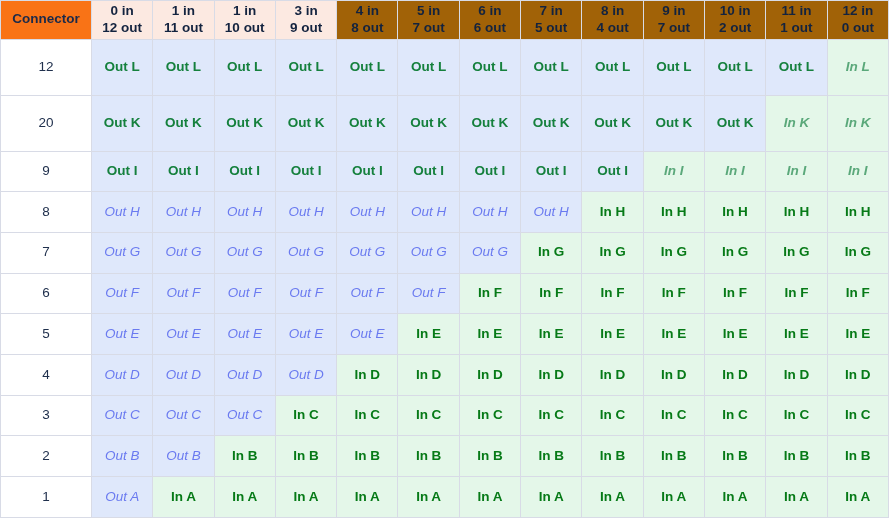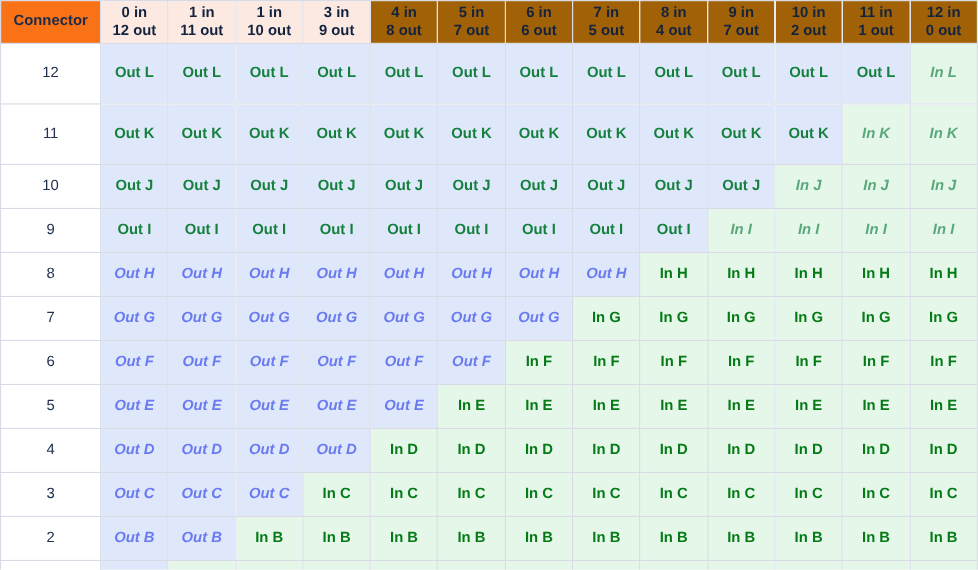--- a/index.html
+++ b/index.html
@@ -46,21 +46,21 @@
     text-align:right;
     padding-right:16px;
     font-size:14px;
     font-weight:normal;
   }
   
   td.cell{font-weight:bold;}
   td.out{background:#dfe8fb;}
   td.in {background:#e4f7e9;}
   td.out.strong{color:#15803d;font-weight:bold;font-style:normal;}
-  td.out.faint {color:#6a7af0;font-weight:bold;font-style:italic;}
+  td.out.faint {color:#6a7af0;font-weight:normal;font-style:italic;}
   td.in.strong {color:#067a17;font-weight:bold;font-style:normal;}
   td.in.faint  {color:#5aa87a;font-weight:bold;font-style:italic;}
   tr.tall td,tr.tall th{height:50px;margin-top:20px;}
   tr.short td{height:35px;}
 </style>
 </head>
 <body>
 
 <table id="grid">
   <thead>
@@ -133,50 +133,34 @@
         <td class="cell out strong">Out L</td>
         <td class="cell out strong">Out L</td>
         <td class="cell out strong">Out L</td>
         <td class="cell out strong">Out L</td>
         <td class="cell out strong">Out L</td>
         <td class="cell out strong">Out L</td>
         <td class="cell out strong">Out L</td>
         <td class="cell in faint">In L</td>
       </tr>
       <tr class="tall">
-        <td class="rowlabel">11</td>
+        <td class="rowlabel">20</td>
         <td class="cell out strong">Out K</td>
         <td class="cell out strong">Out K</td>
         <td class="cell out strong">Out K</td>
         <td class="cell out strong">Out K</td>
         <td class="cell out strong">Out K</td>
         <td class="cell out strong">Out K</td>
         <td class="cell out strong">Out K</td>
         <td class="cell out strong">Out K</td>
         <td class="cell out strong">Out K</td>
         <td class="cell out strong">Out K</td>
         <td class="cell out strong">Out K</td>
         <td class="cell in faint">In K</td>
         <td class="cell in faint">In K</td>
-      </tr>
-      <tr class="short">
-        <td class="rowlabel">10</td>
-        <td class="cell out strong">Out J</td>
-        <td class="cell out strong">Out J</td>
-        <td class="cell out strong">Out J</td>
-        <td class="cell out strong">Out J</td>
-        <td class="cell out strong">Out J</td>
-        <td class="cell out strong">Out J</td>
-        <td class="cell out strong">Out J</td>
-        <td class="cell out strong">Out J</td>
-        <td class="cell out strong">Out J</td>
-        <td class="cell out strong">Out J</td>
-        <td class="cell in faint">In J</td>
-        <td class="cell in faint">In J</td>
-        <td class="cell in faint">In J</td>
       </tr>
       <tr class="short">
         <td class="rowlabel">9</td>
         <td class="cell out strong">Out I</td>
         <td class="cell out strong">Out I</td>
         <td class="cell out strong">Out I</td>
         <td class="cell out strong">Out I</td>
         <td class="cell out strong">Out I</td>
         <td class="cell out strong">Out I</td>
         <td class="cell out strong">Out I</td>

